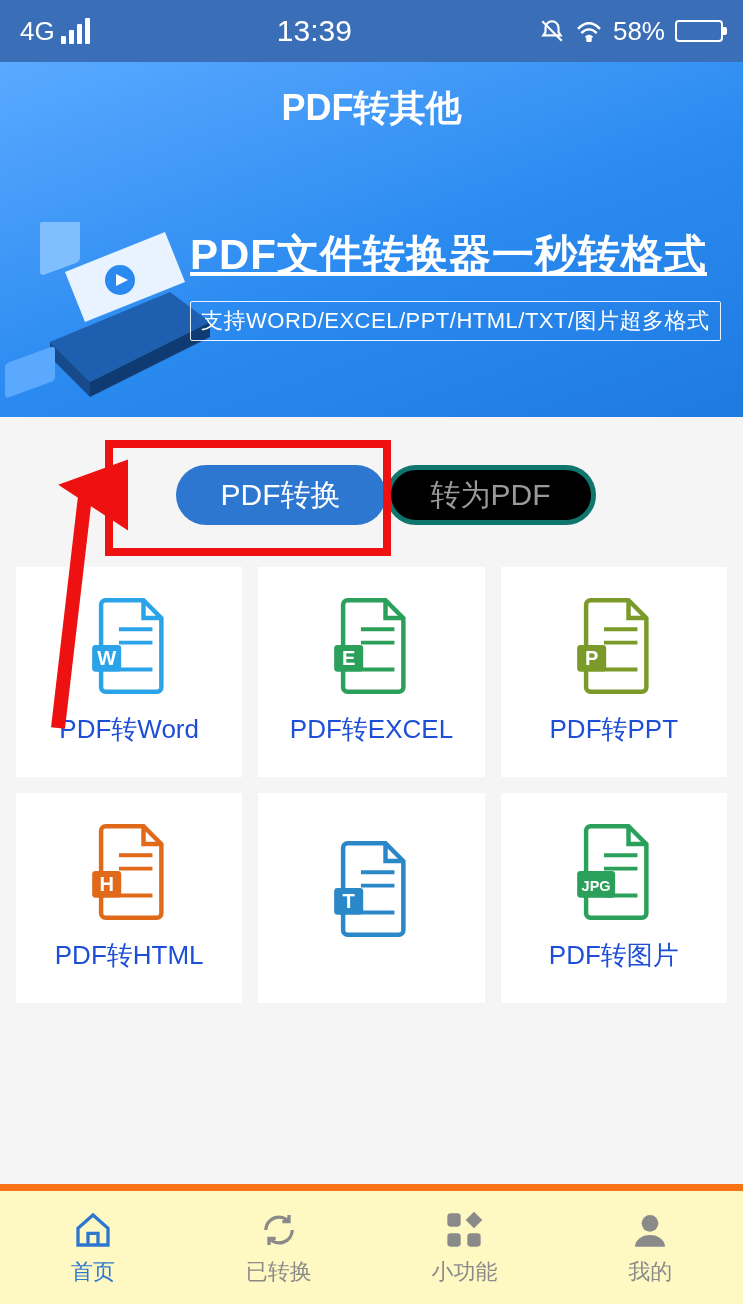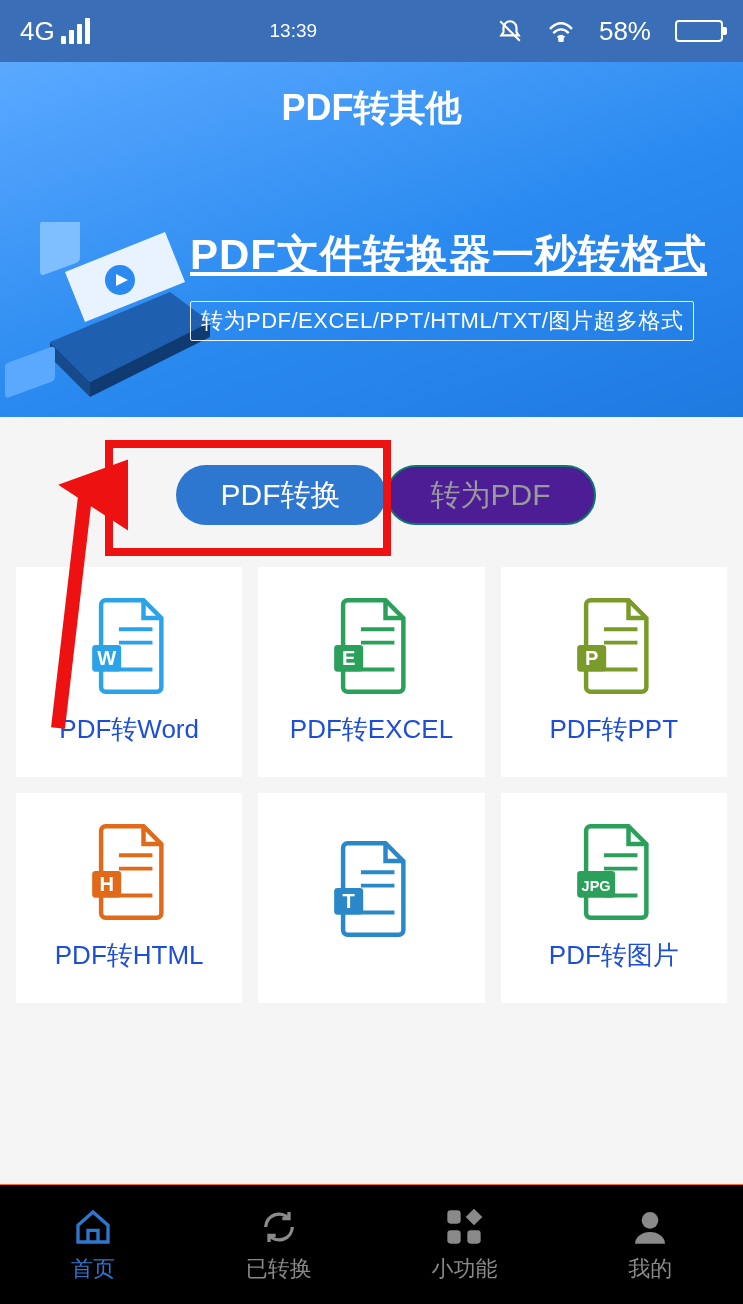--- a/index.html
+++ b/index.html
@@ -18,22 +18,22 @@
     display: flex;
     align-items: center;
     justify-content: space-between;
     padding: 12px 20px;
     font-size: 26px;
   }
   .status-left { display:flex; align-items:center; gap:6px; }
   .signal-bars { display:inline-flex; align-items:flex-end; gap:3px; }
   .signal-bars span { width:5px; background:#fff; display:inline-block; border-radius:1px;}
   .b1{height:8px}.b2{height:14px}.b3{height:20px}.b4{height:26px}
-  .status-center { font-size:19px; font-weight:400; }
-  .status-right { display:flex; align-items:center; gap:24px; }
+  .status-center { font-size:30px; font-weight:400; }
+  .status-right { display:flex; align-items:center; gap:10px; }
   .battery-shell { width:48px; height:22px; border:2px solid #fff; border-radius:4px; position:relative; }
   .battery-shell::after { content:""; position:absolute; right:-6px; top:5px; width:4px; height:8px; background:#fff; border-radius:0 2px 2px 0;}
   .battery-fill { height:100%; width:58%; background:#fff; }
 
   .header-banner {
     background: linear-gradient(160deg, #5aa9ff 0%, #2a8af0 55%, #1f7ae0 100%);
     color:#fff;
     height: 355px;
     position:relative;
     overflow:hidden;
@@ -45,21 +45,21 @@
   .banner-sub { font-size:22px; letter-spacing:0.5px; }
   .banner-art { position:absolute; left:-10px; top:160px; width:230px; height:210px; }
 
   .tabs-row { display:flex; justify-content:center; gap:0; margin-top:48px;padding-left:28px; }
   .tab {
     width:210px; height:60px; border-radius:30px;
     display:flex; align-items:center; justify-content:center;
     font-size:30px; cursor:pointer;
   }
   .tab-active { background:#2e77d0; color:#fff; }
-  .tab-inactive { background:#4c1d95; border:2px solid #0f766e; color:#9a9a9a; overflow:hidden;}
+  .tab-inactive { background:#000000; border:5px solid #0f766e; color:#9a9a9a; overflow:hidden;}
 
   .highlight-box {
     position:absolute;
     left:105px; top:440px;
     width:286px; height:116px;
     border:8px solid #e11;
     z-index:50;
     pointer-events:none;
   }
   .arrow-svg { position:absolute; left:28px; top:458px; z-index:49; pointer-events:none;}
@@ -74,22 +74,22 @@
     background:#fff;
     height:210px;
     display:flex; flex-direction:column; align-items:center; justify-content:center;
     cursor:pointer;
   }
   .card-icon { width:80px; height:96px; margin-bottom:18px; }
   .card-label { font-size:26px; color:#1d4ed8; }
 
   .bottom-nav {
     position:absolute; bottom:0; left:0; right:0;
-    height:120px; background:#000000;
-    border-top:1px solid #f97316;
+    height:120px; background:#fef9c3;
+    border-top:7px solid #f97316;
     display:flex;
   }
   .nav-item { flex:1; display:flex; flex-direction:column; align-items:center; justify-content:center; gap:6px; cursor:pointer;}
   .nav-icon { width:42px; height:42px; display:flex; align-items:center; justify-content:center;}
   .nav-label { font-size:22px; color:#8a8a8a;}
   .nav-active .nav-label { color:#2e77d0; }
 </style>
 </head>
 <body>
 
@@ -130,21 +130,21 @@
       <polygon points="55,10 155,-30 175,20 75,60" fill="#e8f3ff"></polygon>
       <circle cx="110" cy="18" r="15" fill="#2a8af0"></circle>
       <polygon points="106,12 106,24 118,18" fill="#fff"></polygon>
       <rect x="30" y="-30" width="40" height="55" rx="4" fill="#7fbfff" transform="skewY(-20)"></rect>
       <rect x="85" y="-65" width="40" height="55" rx="4" fill="#a8d4ff" transform="skewY(-20)"></rect>
       <rect x="-5" y="100" width="50" height="35" rx="4" fill="#5aa9ff" transform="skewY(-20)"></rect>
     </g>
   </svg>
   <div class="banner-content">
     <div class="banner-main">PDF文件转换器一秒转格式</div>
-    <div class="banner-sub-wrap"><span class="banner-sub">转为PDF/EXCEL/PPT/HTML/TXT/图片超多格式</span></div>
+    <div class="banner-sub-wrap"><span class="banner-sub">支持WORD/EXCEL/PPT/HTML/TXT/图片超多格式</span></div>
   </div>
 </div>
 
 <div class="tabs-row">
   <div class="tab tab-active">PDF转换</div>
   <div class="tab tab-inactive">转为PDF</div>
 </div>
 
 <div class="highlight-box"></div>
 <svg class="arrow-svg" width="100" height="290">

